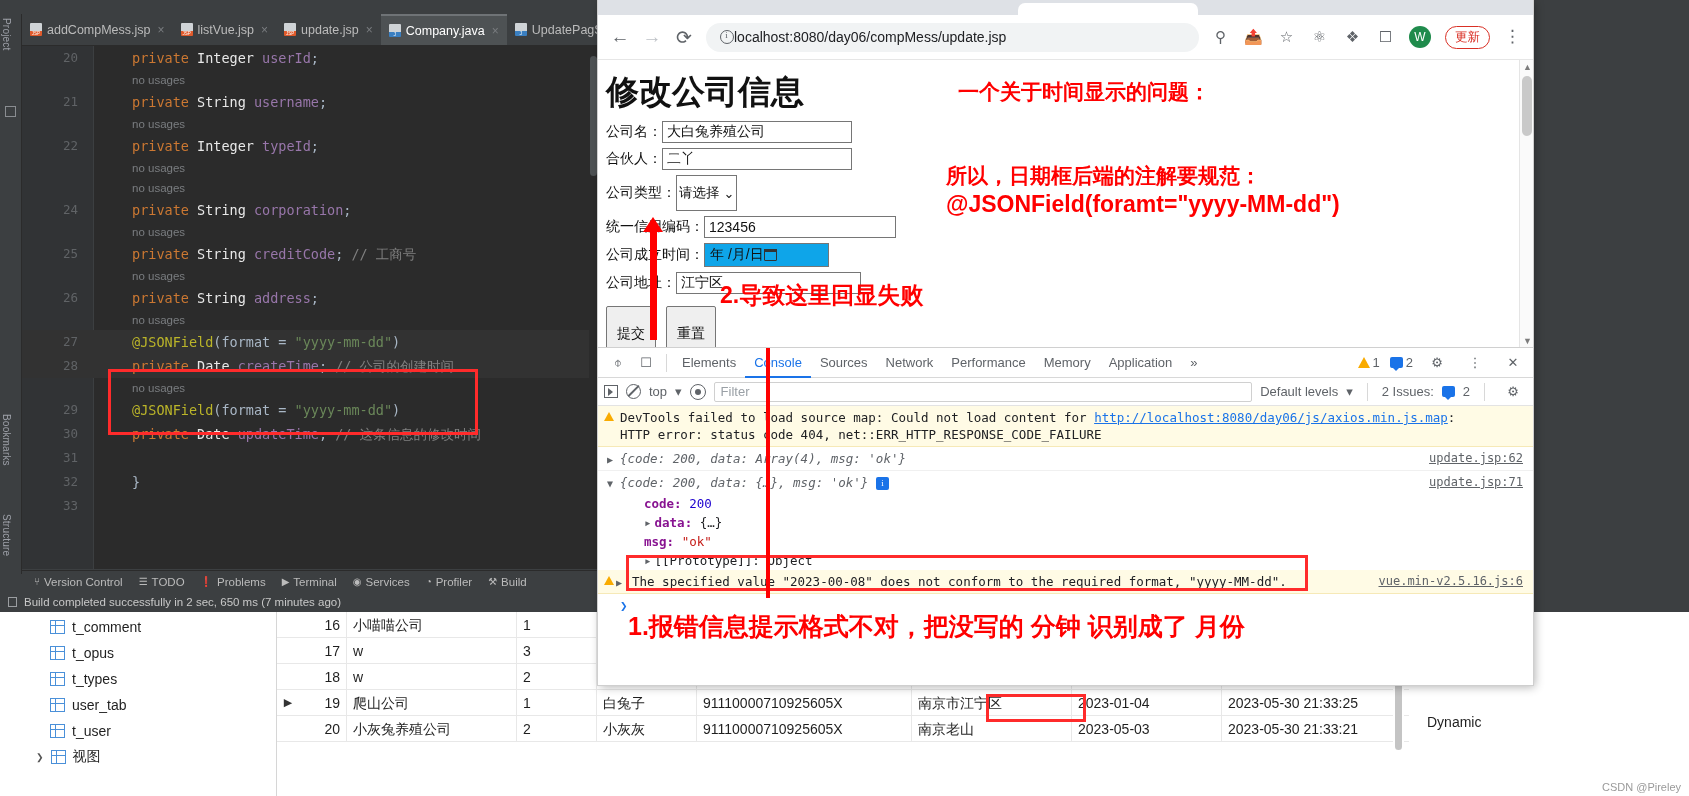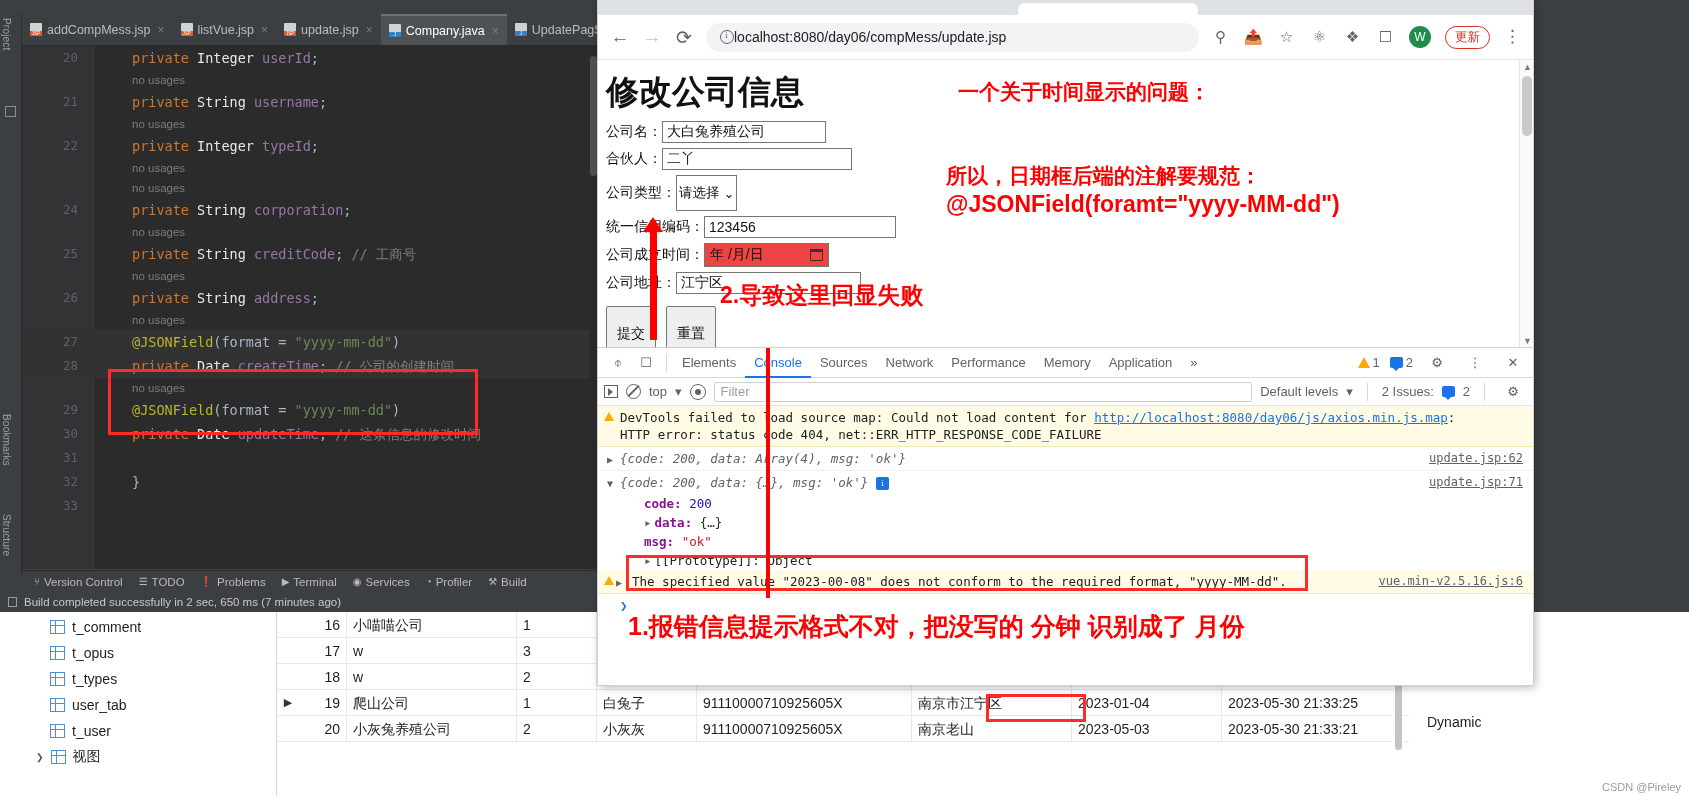--- a/index.html
+++ b/index.html
@@ -189,30 +189,30 @@
   .h1 {
     font-size: 33px; font-weight: bold; color: #111; margin: 10px 0 6px 8px;
     font-family: "Liberation Sans", sans-serif;
   }
   .frow { display: flex; align-items: center; margin: 0 0 5px 8px; font-size: 14px; color: #111;}
   .flabel { white-space: nowrap; }
   .finput {
     border: 1px solid #767676; height: 22px; font-size: 14px;
     padding: 0 4px; background: #fff; color: #111; font-family: "Liberation Sans", sans-serif;
   }
-  .w-name { width: 164px; } .w-part { width: 190px; } .w-credit { width: 192px; }
+  .w-name { width: 190px; } .w-part { width: 190px; } .w-credit { width: 192px; }
   .w-addr { width: 185px; }
   .fselect {
     border: 1px solid #767676; height: 36px; font-size: 13.5px; padding: 12px 2px;
     background: #fff; color: #111; font-family: "Liberation Sans", sans-serif;
   }
   .datebox {
     border: 1px solid #767676; height: 24px; width: 125px; display: flex;
-    align-items: center; justify-content: space-between; padding: 0 5px; font-size: 14px; color: #111;
-    background: #ef4444;
+    align-items: center; padding: 0 5px; font-size: 14px; color: #111;
+    background: #0ea5e9;
   }
   .cal-ico { width: 13px; height: 12px; border: 1.6px solid #333; border-radius: 1px; position: relative; flex:none;}
   .cal-ico::before{content:"";position:absolute;left:-1px;top:-1px;width:13px;height:3px;background:#333;}
   .btnrow { margin: 12px 0 0 8px; display: flex; gap: 10px; }
   .gbtn {
     border: 1px solid #767676; background: #efefef; font-size: 14px;
     padding: 18px 10px; color: #111; border-radius: 2px; font-family:"Liberation Sans",sans-serif;
   }
 
   

